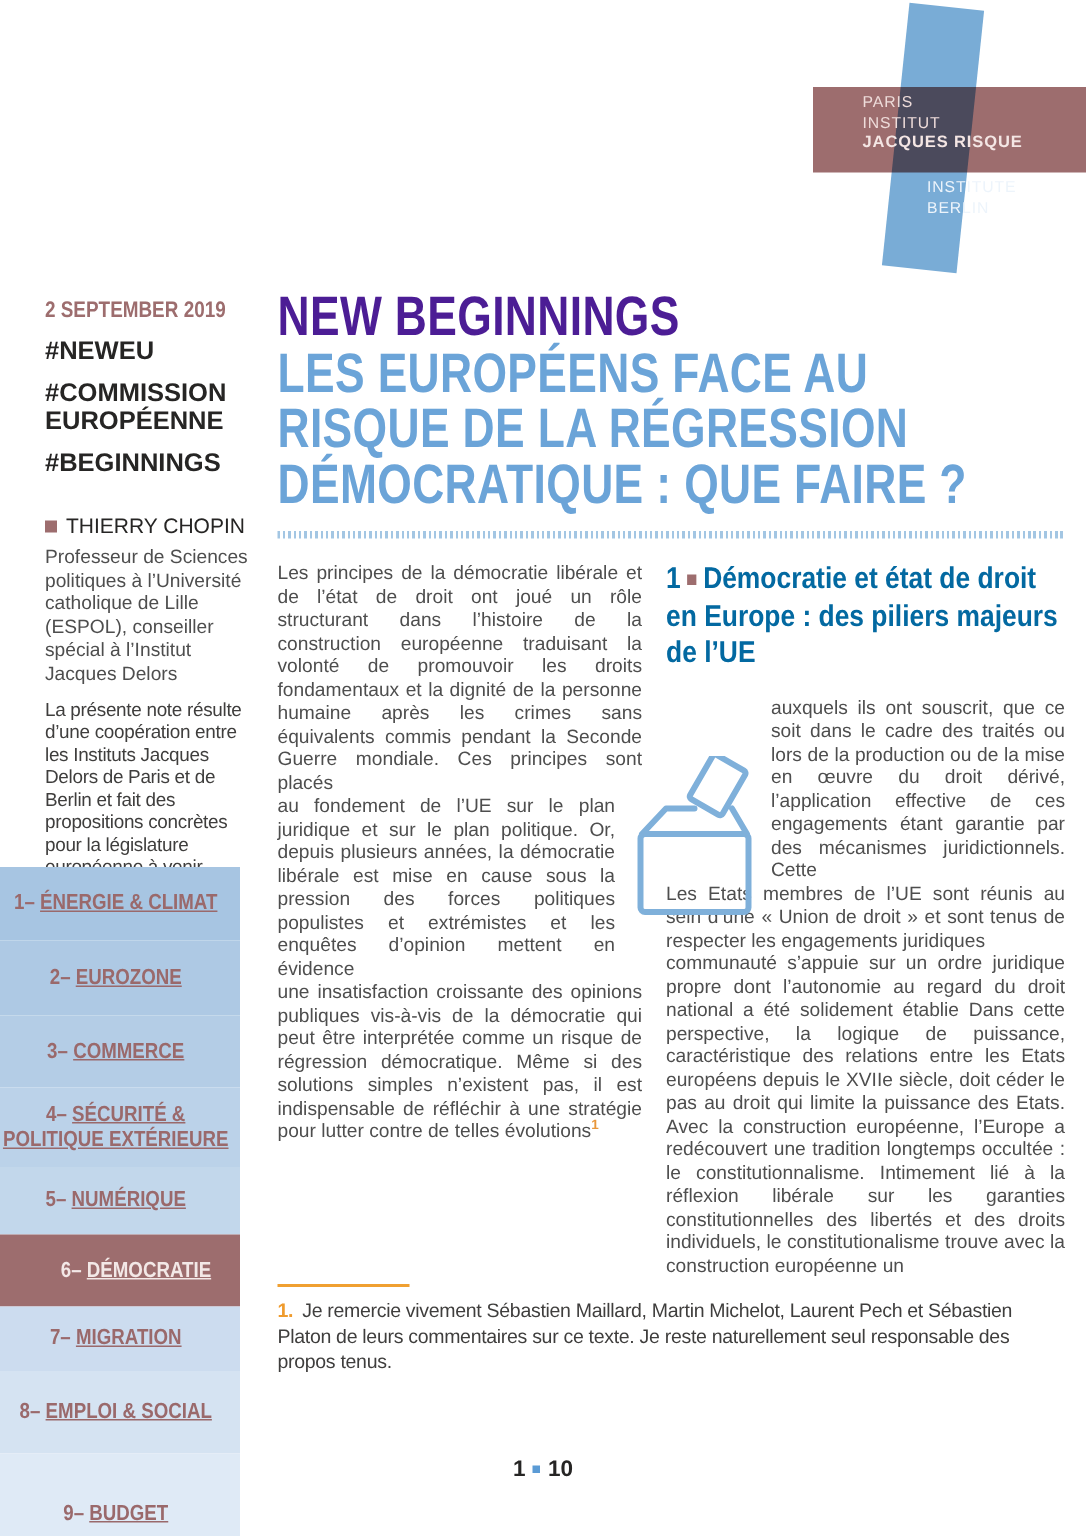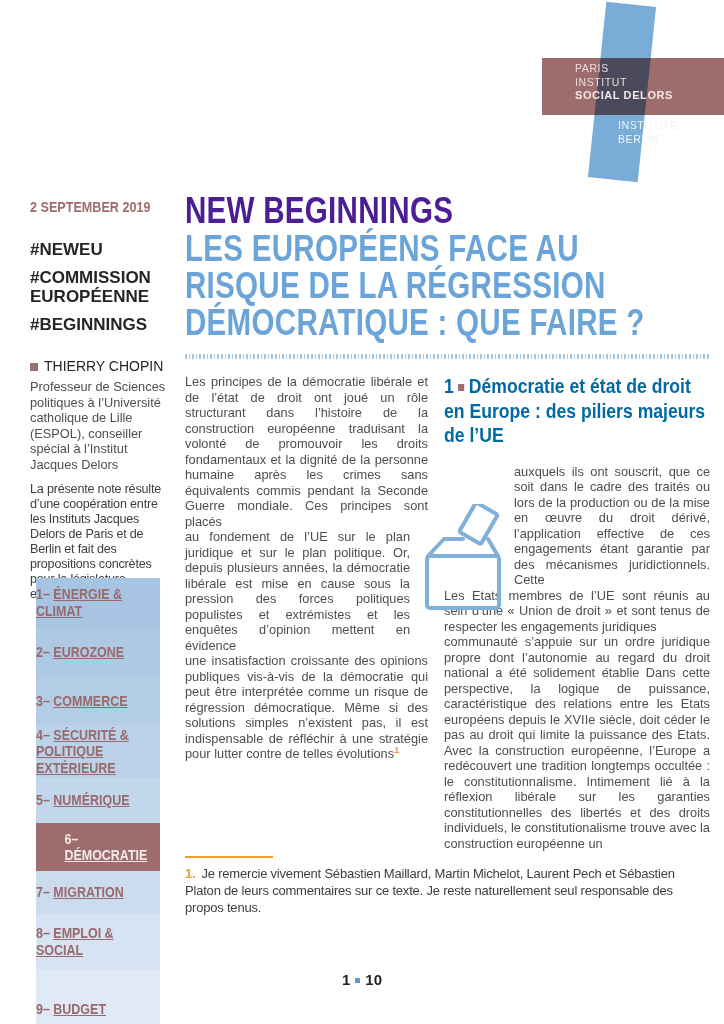--- a/index.html
+++ b/index.html
@@ -28,34 +28,34 @@
   .logo-berlin {
     position:absolute; left:88px; top:118px; z-index:3;
     color:#edf4fb; font-size:10.5px; line-height:14px; letter-spacing:.6px;
   }
 
   
   .cxl { display:inline-block; transform:scaleX(.84); transform-origin:0 50%; white-space:nowrap; }
 
   
   .sidebar { position:absolute; left:30px; top:198px; width:140px; }
-  .side-date { color:#9d6d6e; font-weight:bold; font-size:15px; margin-bottom:25px; }
+  .side-date { color:#9d6d6e; font-weight:bold; font-size:15px; margin-bottom:9px; }
   .tag { color:#262524; font-weight:bold; font-size:17px; line-height:19px; margin-bottom:9px; }
   .author { margin-top:24px; }
   .author-name { color:#262524; font-weight:normal; font-size:14px; margin-bottom:5px; }
   .sq { display:inline-block; width:8px; height:8px; background:#9d6d6e; margin-right:6px; }
   .author-bio { font-size:12.8px; line-height:15.5px; color:#4e4e4e; margin-bottom:10px; }
   .author-note { font-size:12.6px; line-height:15px; color:#3f3e3d; letter-spacing:-.2px; }
 
   
   .nav { position:absolute; left:0; top:578px; width:160px; }
   .nav-item {
     display:flex; align-items:center; justify-content:flex-end;
-    padding-right:7px; text-align:left;
-    color:#9a696b; font-weight:bold; font-size:14.5px; line-height:16.5px;margin-left:36px;
+    padding-right:7px; text-align:center;
+    color:#9a696b; font-weight:bold; font-size:14.5px; line-height:16.5px;
   }
   .nav-inner { display:inline-block; width:116%; margin-left:-16%;
     transform:scaleX(.86); transform-origin:100% 50%; }
   .nav-item .lbl { text-decoration:underline; }
   .nav-item.active { background:#9d6d6e; color:#f3e8e7; }
   .n1{height:49px;background:#a7c5e2;} .n2{height:50px;background:#aec9e4;}
   .n3{height:48px;background:#b4cde6;} .n4{height:53px;background:#bbd2e9;}
   .n5{height:45px;background:#c2d7eb;} .n6{height:48px;padding-left:28px;}
   .n7{height:43px;background:#ccdcef;} .n8{height:55px;background:#d5e3f2;}
   .n9{height:80px;background:#dfeaf6;}
@@ -99,21 +99,21 @@
 <body>
 
 <div class="page">
 
   <div class="logo">
     <div class="logo-blue-bar"></div>
     <div class="logo-maroon-bar"></div>
     <div class="logo-paris">
       <div>PARIS</div>
       <div>INSTITUT</div>
-      <div class="strong">SOCIAL DELORS</div>
+      <div class="strong">JACQUES RISQUE</div>
     </div>
     <div class="logo-berlin">
       <div>INSTITUTE</div>
       <div>BERLIN</div>
     </div>
   </div>
 
   <div class="sidebar">
     <div class="side-date"><span class="cxl">2 SEPTEMBER 2019</span></div>
     <div class="tag">#NEWEU</div>

